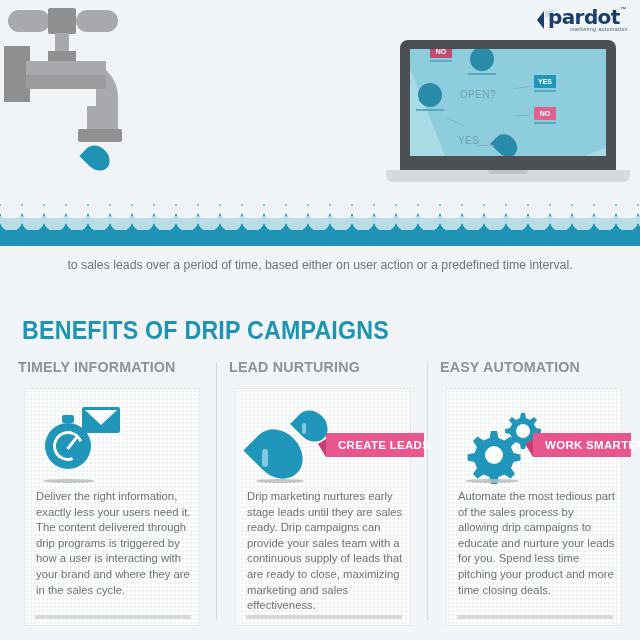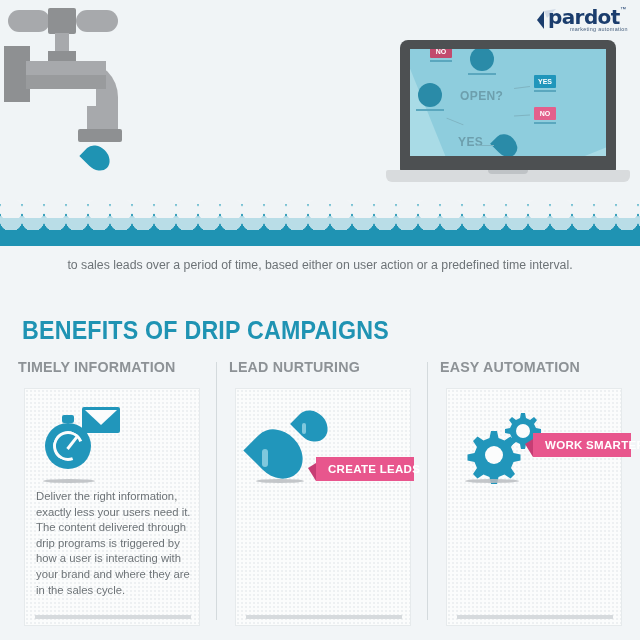--- a/index.html
+++ b/index.html
@@ -74,21 +74,21 @@
         background:#bfc3c6; border-radius:0 0 4px 4px; }
 
   .badge{ position:absolute; font-size:7px; font-weight:bold; color:#fff;
         text-align:center; line-height:13px; width:22px; height:13px; border-radius:1px; }
   .badge.yes{ background:#2196bb; }
   .badge.no{ background:#e35f8c; }
   .badge.nod{ background:#c24b6e; }
   .badge-ul{ position:absolute; width:22px; height:2px; background:#5aa7be; }
   .circ{ position:absolute; width:24px; height:24px; border-radius:50%; background:#2a8ba8; }
   .circ-ul{ position:absolute; width:28px; height:2px; background:#5aa7be; }
-  .flowtxt{ position:absolute; font-size:12px; font-weight:bold; color:#6d9fad;
+  .flowtxt{ position:absolute; font-size:10px; font-weight:normal; color:#6d9fad;
         letter-spacing:.4px; }
   .arrow{ position:absolute; height:1px; background:#7fb3c1; }
 
   .dropsm{ position:absolute; width:20px; height:25px; background:#2a8ba8;
         border-radius:0 50% 50% 50%; transform:rotate(-45deg); }
 
   
   .waveband{ position:absolute; left:0; top:196px; width:640px; height:50px; }
   .w-dark{ position:absolute; left:0; top:18px; width:640px; height:32px; background:#1f93b3; }
   .w-mid{ position:absolute; left:0; top:8px; width:640px; height:16px; background:#7cc3d4; }
@@ -273,26 +273,27 @@
     </div>
 
     <div class="col c2">
       <div class="col-title">LEAD NURTURING</div>
       <div class="card">
         <div class="icon-area">
           <div class="smdrop"></div>
           <div class="smdrop-hl"></div>
           <div class="bigdrop"></div>
           <div class="bigdrop-hl"></div>
-          <div class="ribbon" style="left:80px; width:98px;margin-top:24px;">
+          <div class="ribbon" style="left:90px; width:98px;">
             <div class="tail"></div>
             <div class="rlabel">CREATE LEADS</div>
           </div>
           <div class="shadow" style="left:20px; top:82px; width:48px;"></div>
         </div>
+        <div class="card-text">Drip marketing nurtures early stage leads until they are sales ready. Drip campaigns can provide your sales team with a continuous supply of leads that are ready to close, maximizing marketing and sales effectiveness.</div>
         <div class="card-foot"></div>
       </div>
     </div>
 
     <div class="col c3">
       <div class="col-title">EASY AUTOMATION</div>
       <div class="card">
         <div class="icon-area">
           <div class="gearbox">
             <svg width="96" height="80" viewBox="0 0 96 80">
@@ -303,18 +304,19 @@
                 <circle cx="33" cy="48" r="9" fill="#fbfcfc"></circle>
               </g>
             </svg>
           </div>
           <div class="ribbon" style="left:86px; width:98px;">
             <div class="tail"></div>
             <div class="rlabel">WORK SMARTER</div>
           </div>
           <div class="shadow" style="left:18px; top:82px; width:54px;"></div>
         </div>
+        <div class="card-text">Automate the most tedious part of the sales process by allowing drip campaigns to educate and nurture your leads for you. Spend less time pitching your product and more time closing deals.</div>
         <div class="card-foot"></div>
       </div>
     </div>
 
   </div>
 </div>
 
 </body></html>

